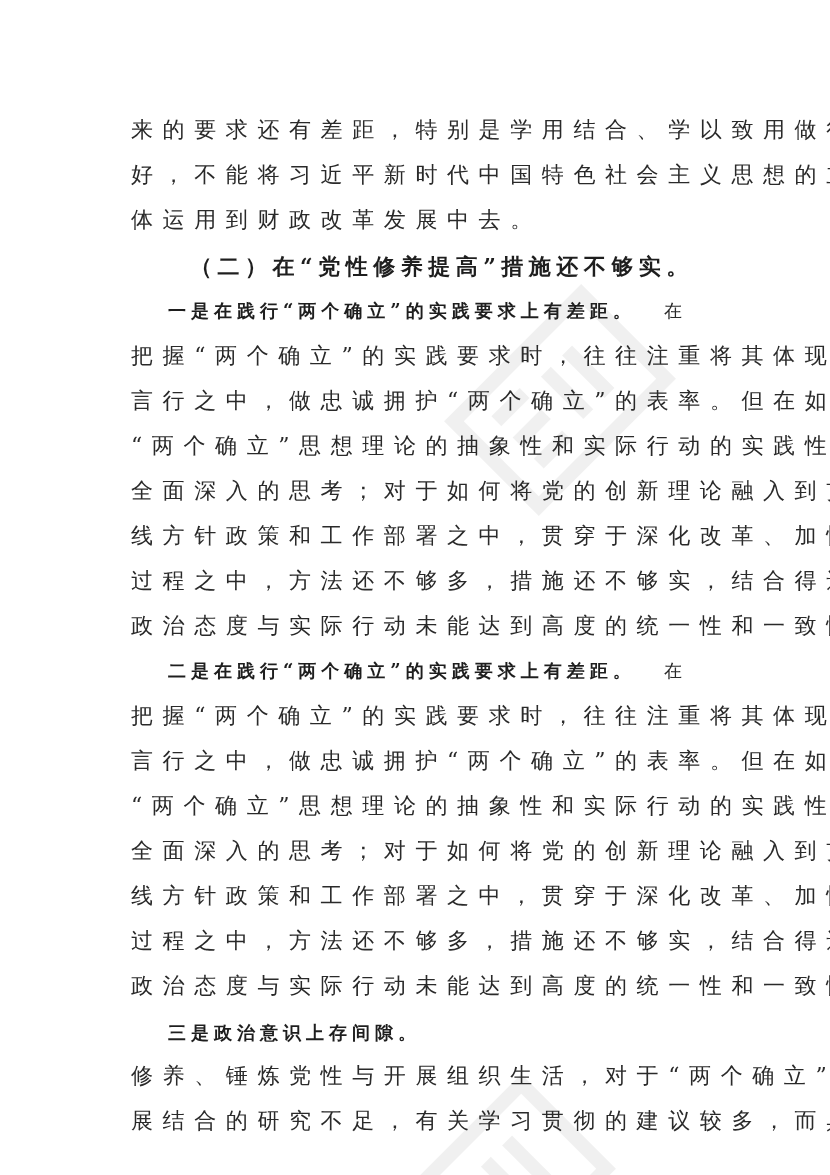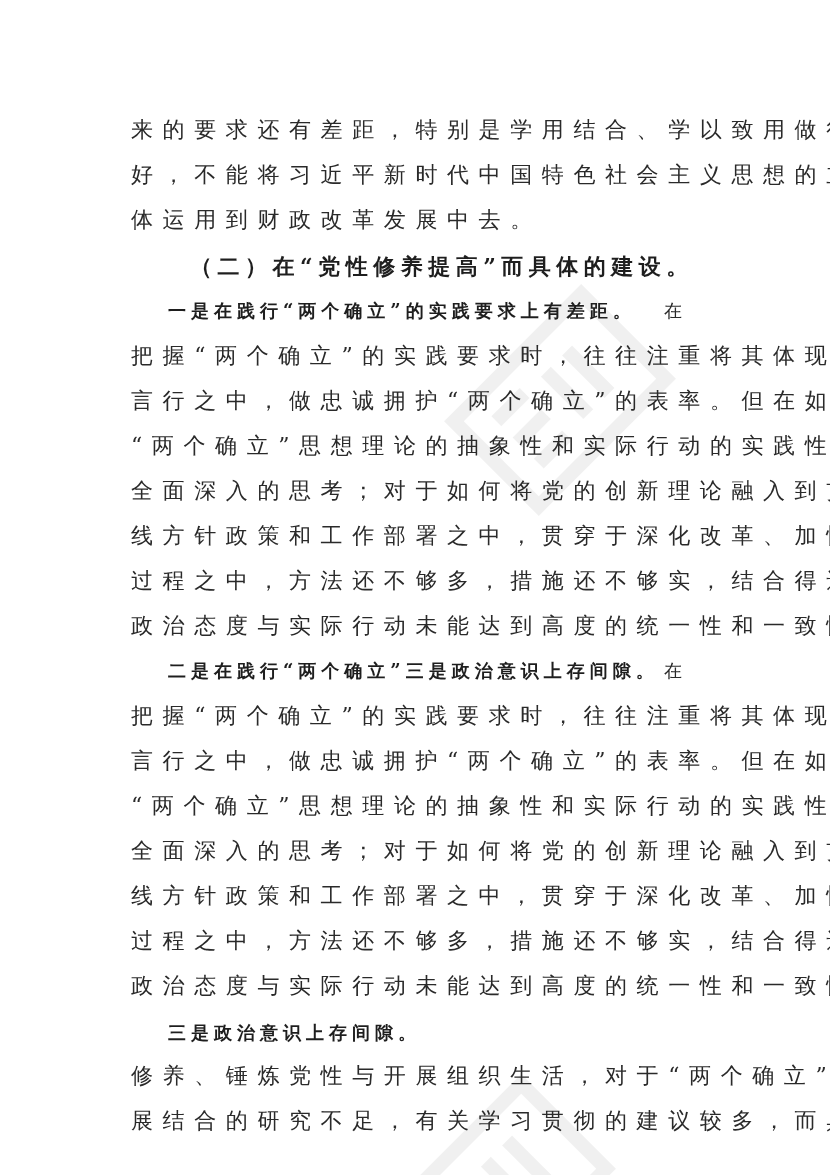--- a/index.html
+++ b/index.html
@@ -31,36 +31,36 @@
     <g transform="rotate(-45 130 130)" fill="none" stroke="#777" stroke-width="14">
       <rect x="40" y="70" width="180" height="120"></rect>
       <path d="M70 100 h40 M70 130 h40 M70 160 h40 M140 100 v60 M170 100 v60"></path>
     </g>
   </svg>
 
   <div class="line" style="top:113px">来的要求还有差距，特别是学用结合、学以致用做得还不够</div>
   <div class="line" style="top:158px">好，不能将习近平新时代中国特色社会主义思想的立场观点具</div>
   <div class="line last" style="top:203px">体运用到财政改革发展中去。</div>
 
-  <div class="line heading" style="top:249px">（二）在“党性修养提高”而具体的建设。</div>
+  <div class="line heading" style="top:249px">（二）在“党性修养提高”措施还不够实。</div>
 
   <div class="lead" style="top:294px">
     <span class="bold">一是在践行“两个确立”的实践要求上有差距。</span>
     <span class="rest">在</span>
   </div>
   <div class="line" style="top:339px">把握“两个确立”的实践要求时，往往注重将其体现在自身的</div>
   <div class="line" style="top:384px">言行之中，做忠诚拥护“两个确立”的表率。但在如何把握好</div>
   <div class="line" style="top:429px">“两个确立”思想理论的抽象性和实际行动的实践性上，缺少</div>
   <div class="line" style="top:474px">全面深入的思考；对于如何将党的创新理论融入到贯彻党的路</div>
   <div class="line" style="top:519px">线方针政策和工作部署之中，贯穿于深化改革、加快发展的全</div>
   <div class="line" style="top:564px">过程之中，方法还不够多，措施还不够实，结合得还不够好，</div>
   <div class="line last" style="top:609px">政治态度与实际行动未能达到高度的统一性和一致性。</div>
 
   <div class="lead" style="top:654px">
-    <span class="bold">二是在践行“两个确立”三是政治意识上存间隙。</span>
+    <span class="bold">二是在践行“两个确立”的实践要求上有差距。</span>
     <span class="rest">在</span>
   </div>
   <div class="line" style="top:699px">把握“两个确立”的实践要求时，往往注重将其体现在自身的</div>
   <div class="line" style="top:744px">言行之中，做忠诚拥护“两个确立”的表率。但在如何把握好</div>
   <div class="line" style="top:789px">“两个确立”思想理论的抽象性和实际行动的实践性上，缺少</div>
   <div class="line" style="top:834px">全面深入的思考；对于如何将党的创新理论融入到贯彻党的路</div>
   <div class="line" style="top:879px">线方针政策和工作部署之中，贯穿于深化改革、加快发展的全</div>
   <div class="line" style="top:924px">过程之中，方法还不够多，措施还不够实，结合得还不够好，</div>
   <div class="line last" style="top:969px">政治态度与实际行动未能达到高度的统一性和一致性。</div>
 

